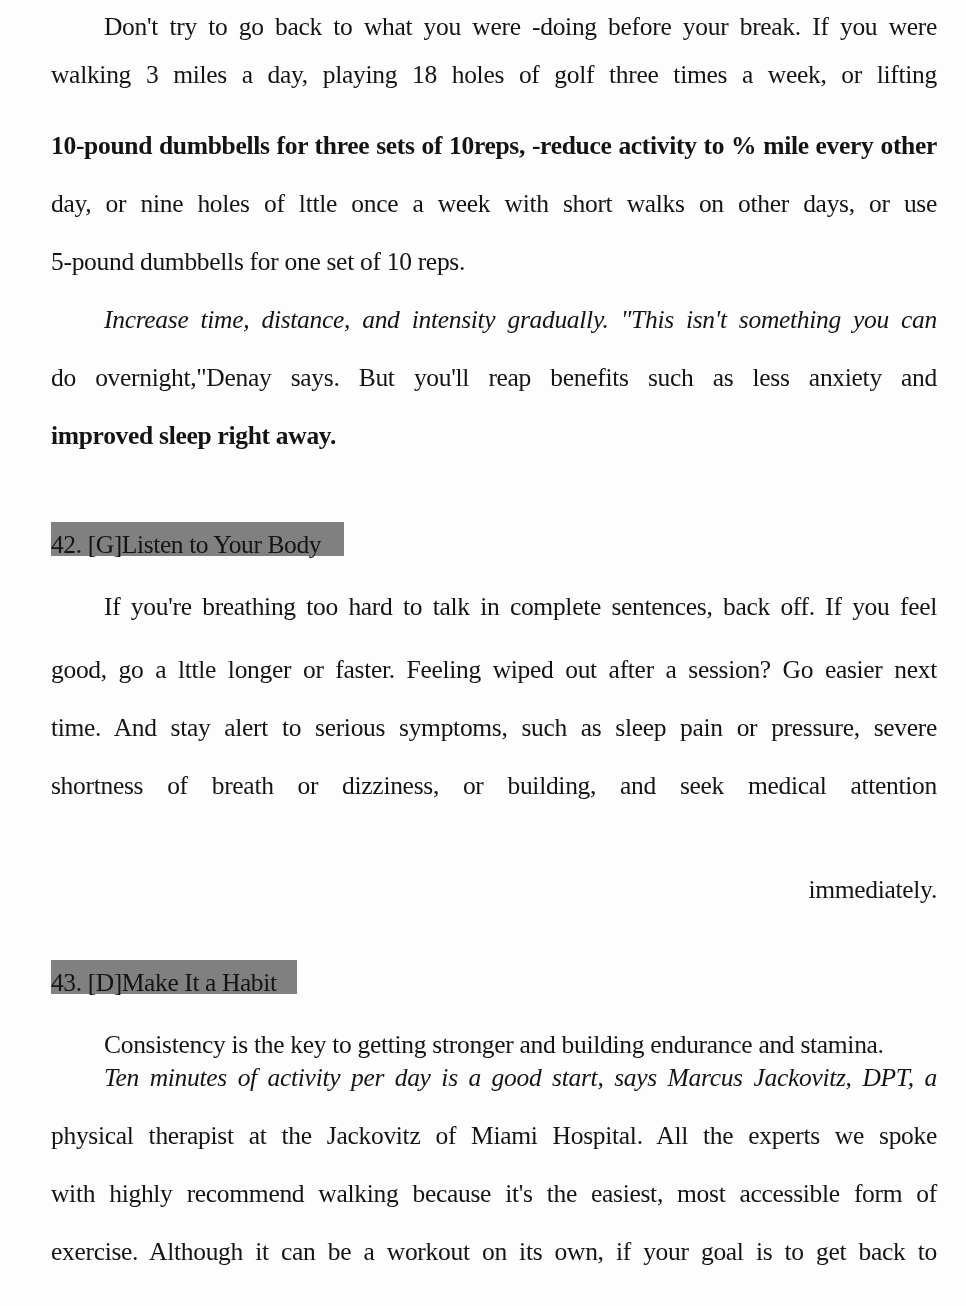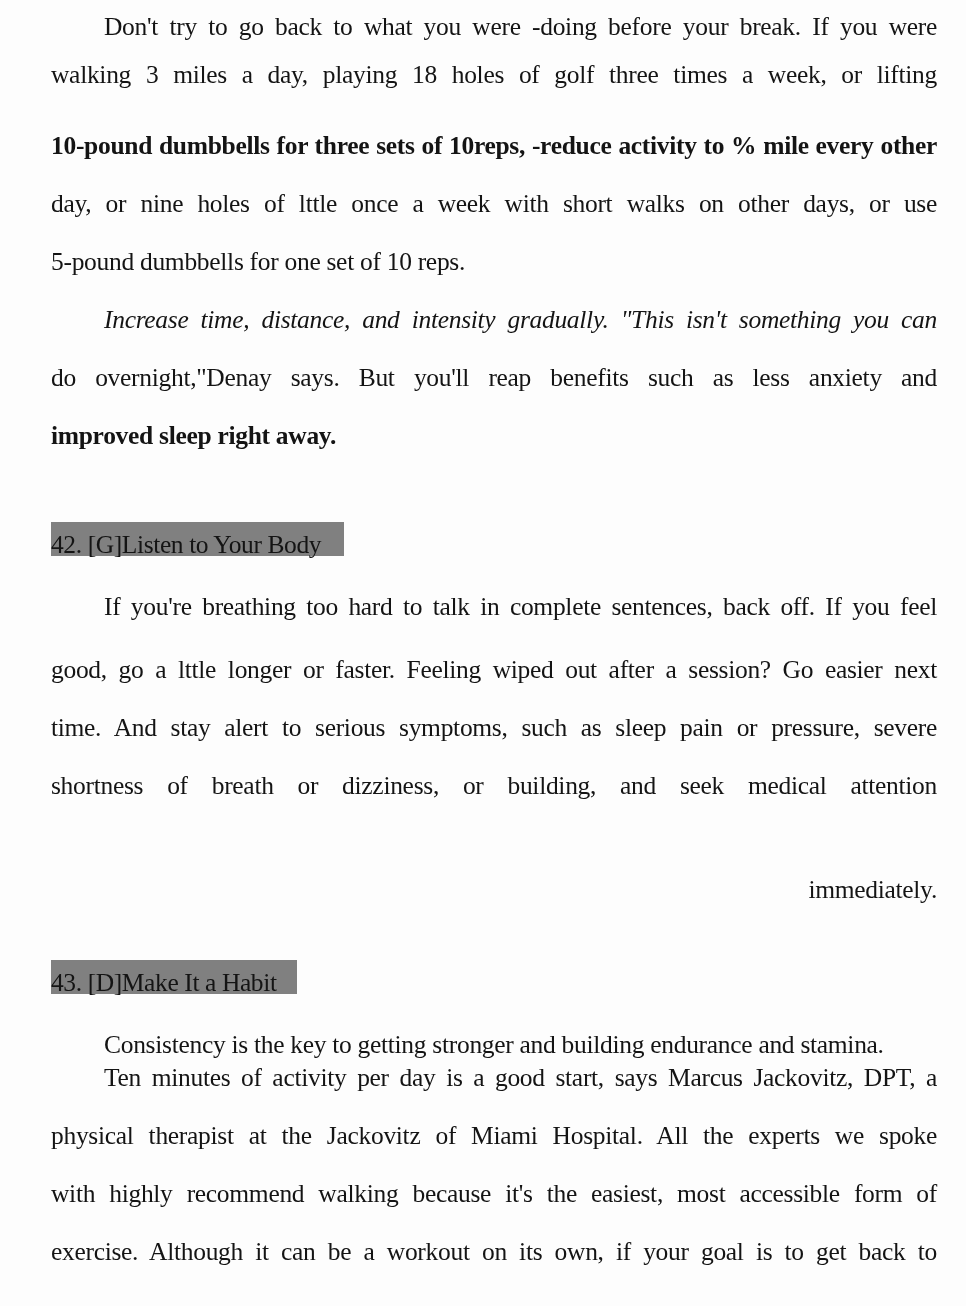--- a/index.html
+++ b/index.html
@@ -73,18 +73,18 @@
 
   <div class="line justify indent" style="top:578px;">If you're breathing too hard to talk in complete sentences, back off. If you feel</div>
   <div class="line justify" style="top:641px;">good, go a lttle longer or faster. Feeling wiped out after a session? Go easier next</div>
   <div class="line justify" style="top:699px;">time. And stay alert to serious symptoms, such as sleep pain or pressure, severe</div>
   <div class="line justify" style="top:757px;">shortness of breath or dizziness, or building, and seek medical attention</div>
   <div class="line" style="top:861px;text-align:right;">immediately.</div>
 
   <div class="heading h43">43. [D]Make It a Habit</div>
 
   <div class="line indent" style="top:1016px;">Consistency is the key to getting stronger and building endurance and stamina.</div>
-  <div class="line justify indent" style="top:1049px;">Ten minutes of activity per day is a good start, says Marcus Jackovitz, DPT, a</div>
+  <div class="line justify indent" style="top:1049px;font-style:italic;">Ten minutes of activity per day is a good start, says Marcus Jackovitz, DPT, a</div>
   <div class="line justify" style="top:1107px;">physical therapist at the Jackovitz of Miami Hospital. All the experts we spoke</div>
   <div class="line justify" style="top:1165px;">with highly recommend walking because it's the easiest, most accessible form of</div>
   <div class="line justify" style="top:1223px;">exercise. Although it can be a workout on its own, if your goal is to get back to</div>
 
 </div>
 
 </body></html>

